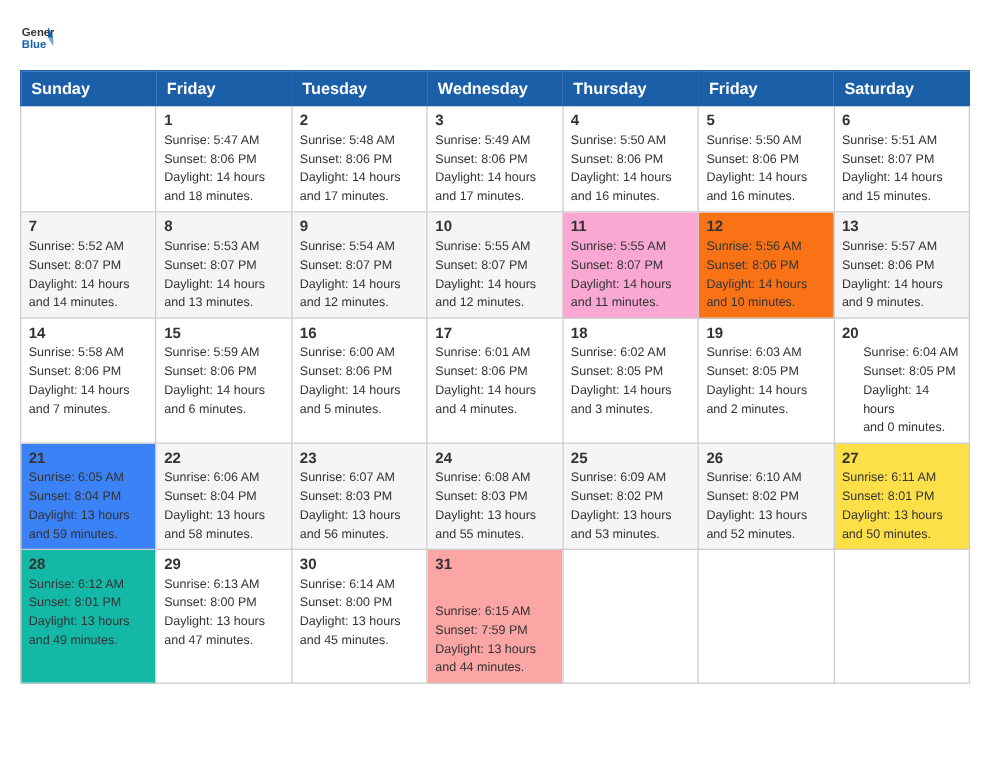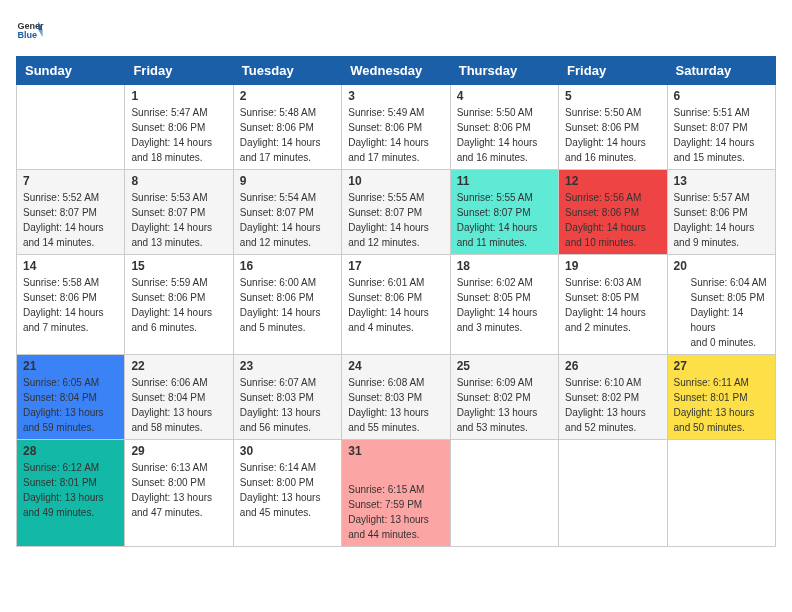--- a/index.html
+++ b/index.html
@@ -183,28 +183,28 @@
 Daylight: 14 hours
 and 12 minutes.</div>
         </td>
         <td style="background-color: rgb(245, 245, 245);">
           <span class="day-number">10</span>
           <div class="day-info" style="white-space: pre-line;">Sunrise: 5:55 AM
 Sunset: 8:07 PM
 Daylight: 14 hours
 and 12 minutes.</div>
         </td>
-        <td style="background-color: #5eead4;">
+        <td style="background-color: #f9a8d4;">
           <span class="day-number">11</span>
           <div class="day-info" style="white-space: pre-line;">Sunrise: 5:55 AM
 Sunset: 8:07 PM
 Daylight: 14 hours
 and 11 minutes.</div>
         </td>
-        <td style="background-color: #ef4444;">
+        <td style="background-color: #f97316;">
           <span class="day-number">12</span>
           <div class="day-info" style="white-space: pre-line;">Sunrise: 5:56 AM
 Sunset: 8:06 PM
 Daylight: 14 hours
 and 10 minutes.</div>
         </td>
         <td style="background-color: rgb(245, 245, 245);">
           <span class="day-number">13</span>
           <div class="day-info" style="white-space: pre-line;">Sunrise: 5:57 AM
 Sunset: 8:06 PM

